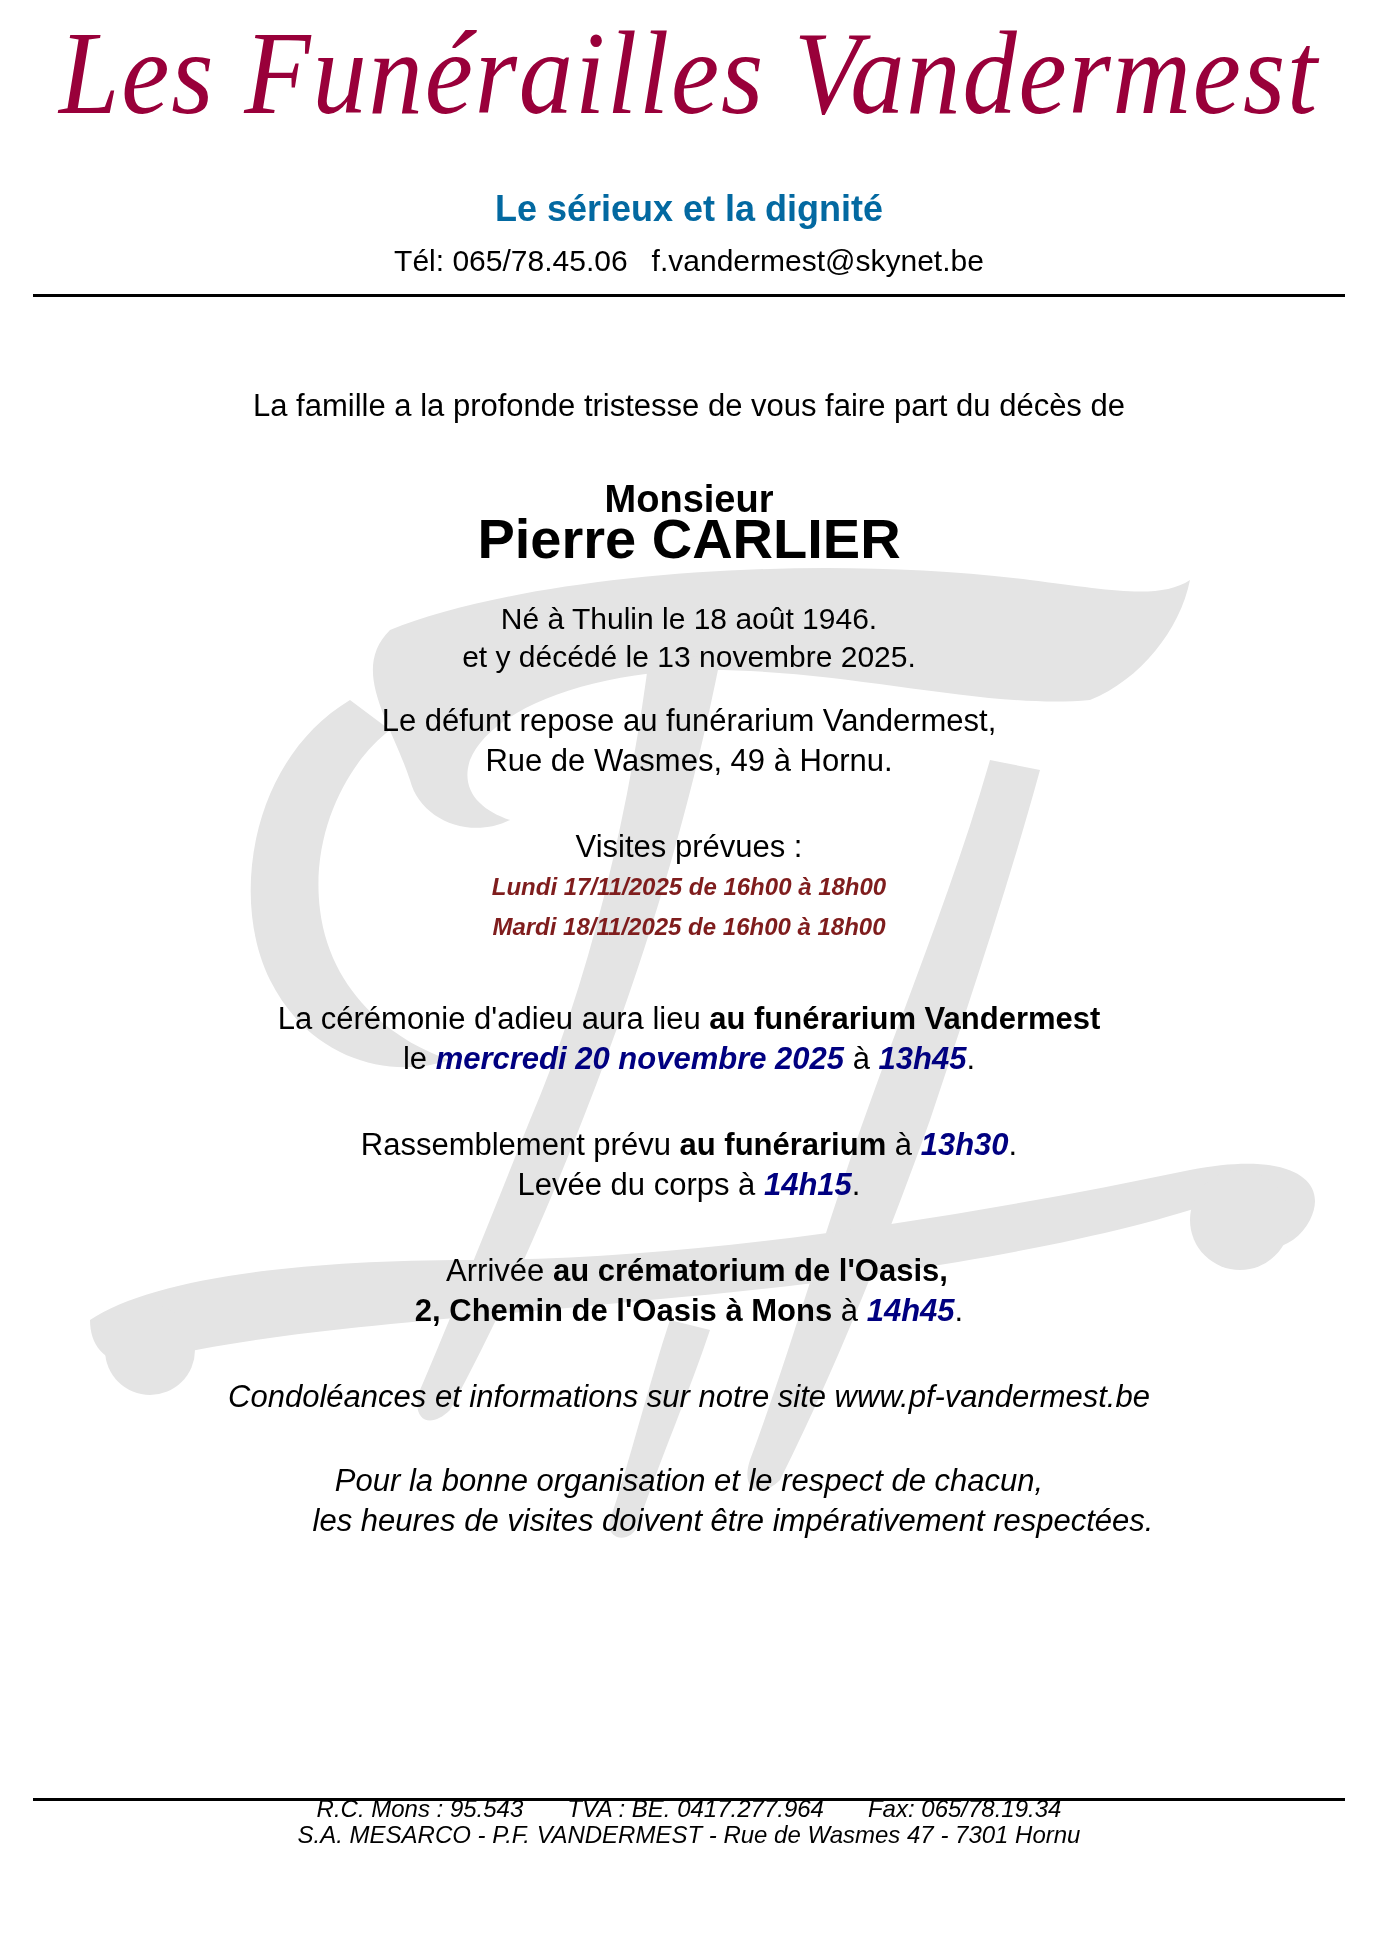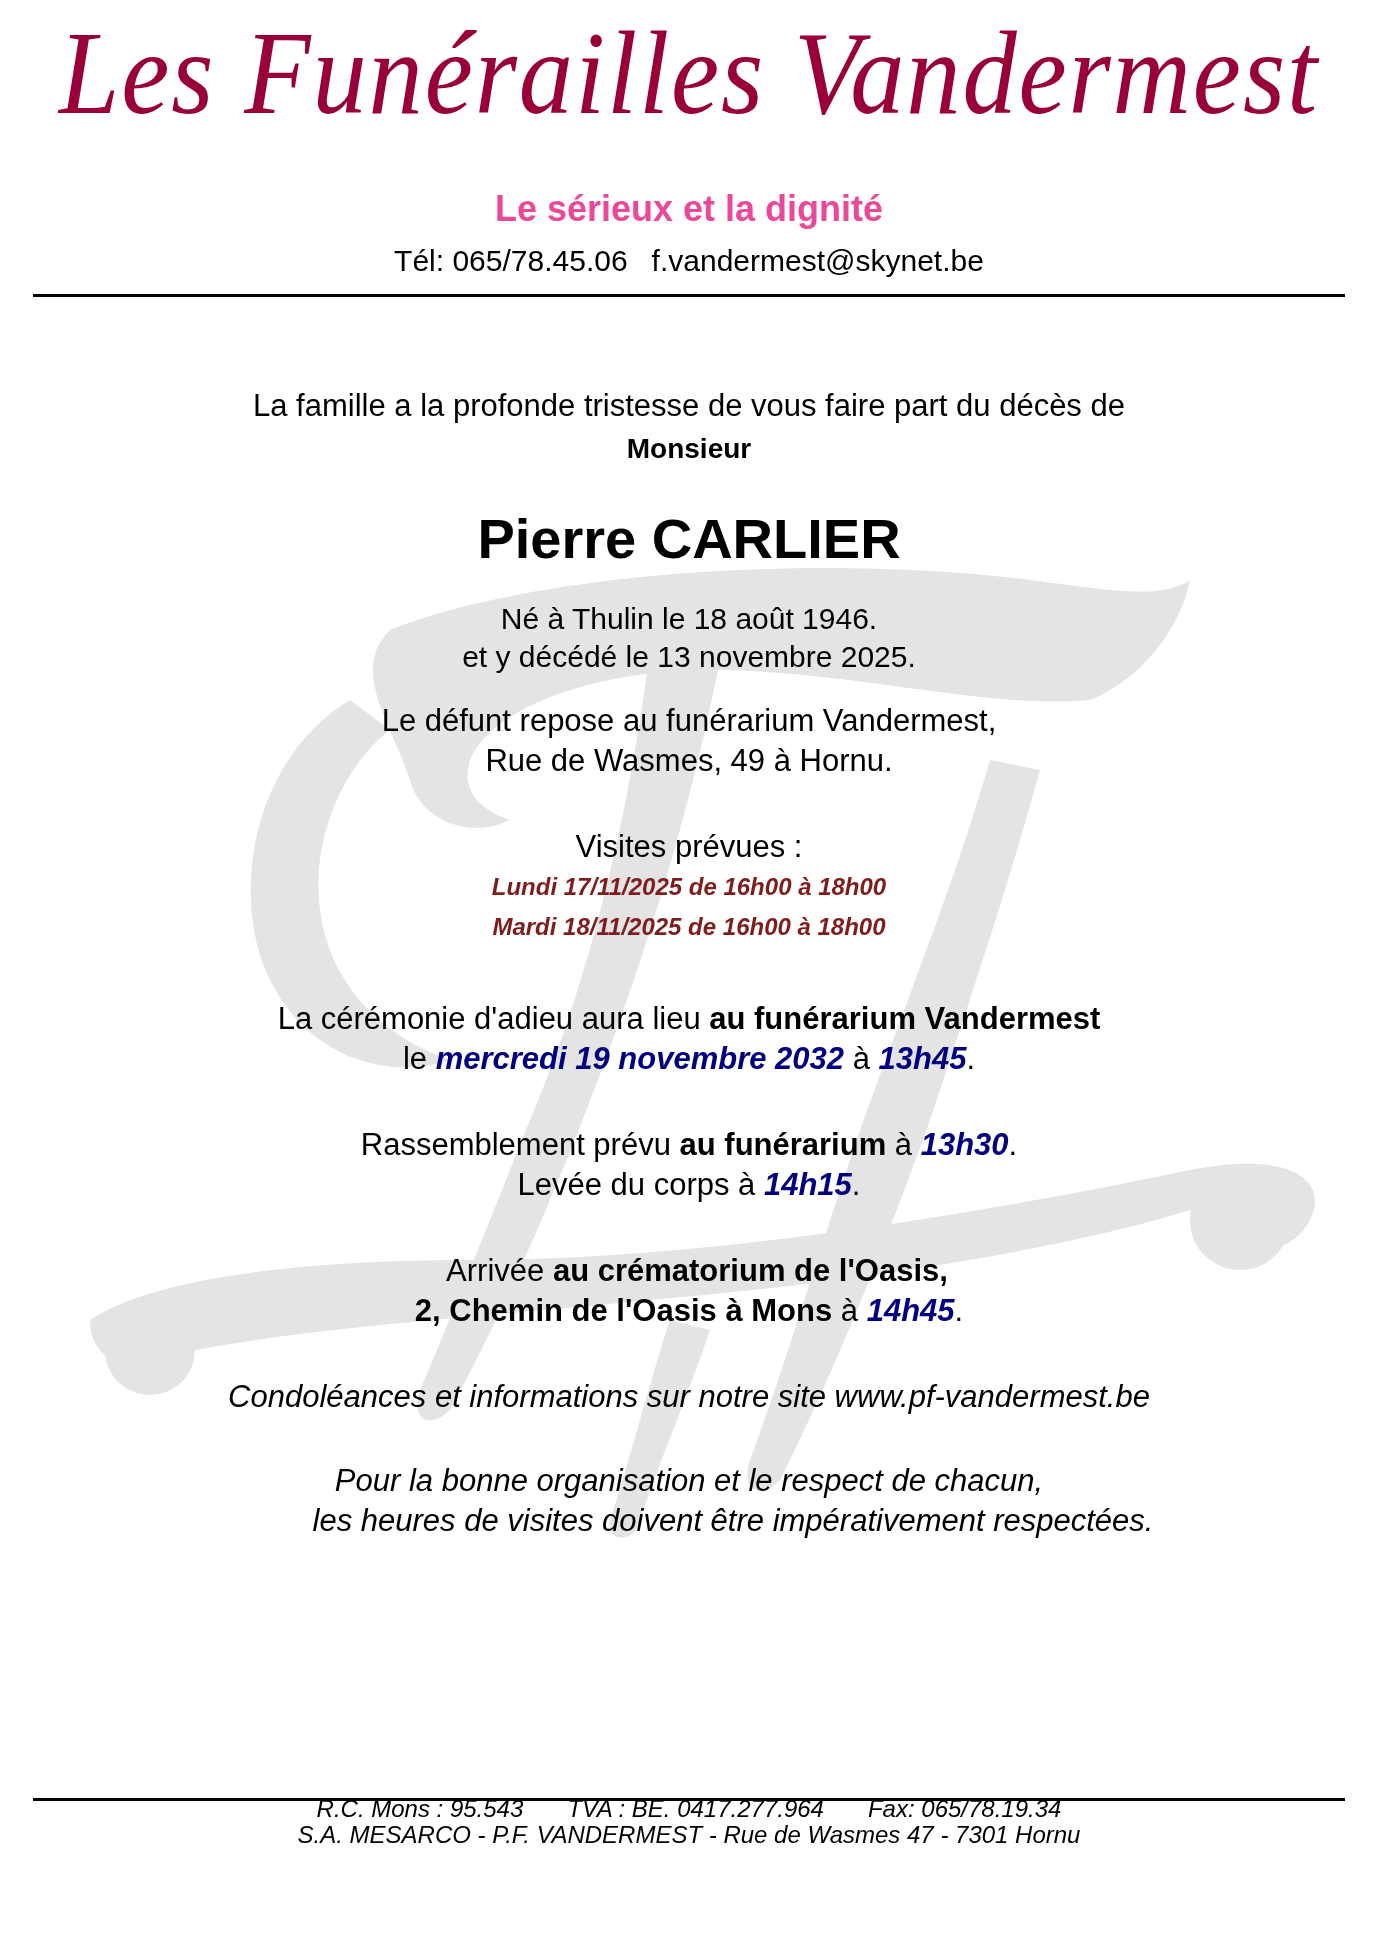--- a/index.html
+++ b/index.html
@@ -1,28 +1,28 @@
 <!DOCTYPE html>
 <html><head>
 <meta charset="utf-8">
 <style>
   html, body { margin: 0; padding: 0; background: #ffffff; }
   body { width: 1378px; height: 1948px; position: relative; overflow: hidden;
          font-family: "Liberation Sans", sans-serif; color: #000; }
   .abs { position: absolute; left: 0; width: 1378px; text-align: center; white-space: nowrap; }
   .brand { top: 6px; font-family: "Liberation Serif", "DejaVu Serif", serif; font-style: italic;
            font-size: 118px; color: #99003a; letter-spacing: 2px; transform: scaleX(0.92); transform-origin: center; }
-  .tagline { top: 188px; font-size: 36px; font-weight: bold; color: #ec4899; }
+  .tagline { top: 188px; font-size: 36px; font-weight: bold; color: #0369a1; }
   .contact { top: 244px; font-size: 30px; }
   .contact span + span { margin-left: 24px; }
   .rule { position: absolute; left: 33px; width: 1312px; height: 3px; background: #000; }
   .watermark { position: absolute; left: 90px; top: 560px; width: 1230px; height: 1000px; z-index: 0; }
   .content { z-index: 1; }
   .intro { top: 388px; font-size: 31px; }
-  .civ { top: 433px; font-size: 28px; font-weight: bold; }
+  .civ { top: 478px; font-size: 38px; font-weight: bold; }
   .name { top: 506px; font-size: 56px; font-weight: bold; }
   .l { font-size: 30px; line-height: 38px; }
   .blue { color: #000080; font-weight: bold; font-style: italic; }
   .b { font-weight: bold; }
   .i { font-style: italic; }
   .red { color: #000000; font-style: italic; }
   .visit { font-size: 24px; color: #7f1d1d; font-weight: bold; font-style: italic; line-height: 38px; }
   .foot { font-size: 24px; font-style: italic; line-height: 29px; }
   .foot span.gap { display: inline-block; width: 44px; }
 </style>
@@ -60,21 +60,21 @@
 <div class="abs l content" style="top:742px; font-size:31px;">Rue de Wasmes, 49 à Hornu.</div>
 
 <div class="abs l content" style="top:828px; font-size:31px;">Visites prévues :</div>
 <div class="abs visit content" style="top:868px;">Lundi 17/11/2025 de 16h00 à 18h00</div>
 <div class="abs visit content" style="top:908px;">Mardi 18/11/2025 de 16h00 à 18h00</div>
 
 <div class="abs l content" style="top:1000px; font-size:31px;">
   <span>La cérémonie d'adieu aura lieu </span><span class="b">au funérarium Vandermest</span>
 </div>
 <div class="abs l content" style="top:1040px; font-size:31px;">
-  <span>le </span><span class="blue">mercredi 19 novembre 2032</span><span> à </span><span class="blue">13h45</span><span>.</span>
+  <span>le </span><span class="blue">mercredi 20 novembre 2025</span><span> à </span><span class="blue">13h45</span><span>.</span>
 </div>
 
 <div class="abs l content" style="top:1126px; font-size:31px;">
   <span>Rassemblement prévu </span><span class="b">au funérarium</span><span> à </span><span class="blue">13h30</span><span>.</span>
 </div>
 <div class="abs l content" style="top:1166px; font-size:31px;">
   <span>Levée du corps à </span><span class="blue">14h15</span><span>.</span>
 </div>
 
 <div class="abs l content" style="top:1252px; font-size:31px;padding-left:8px;">

